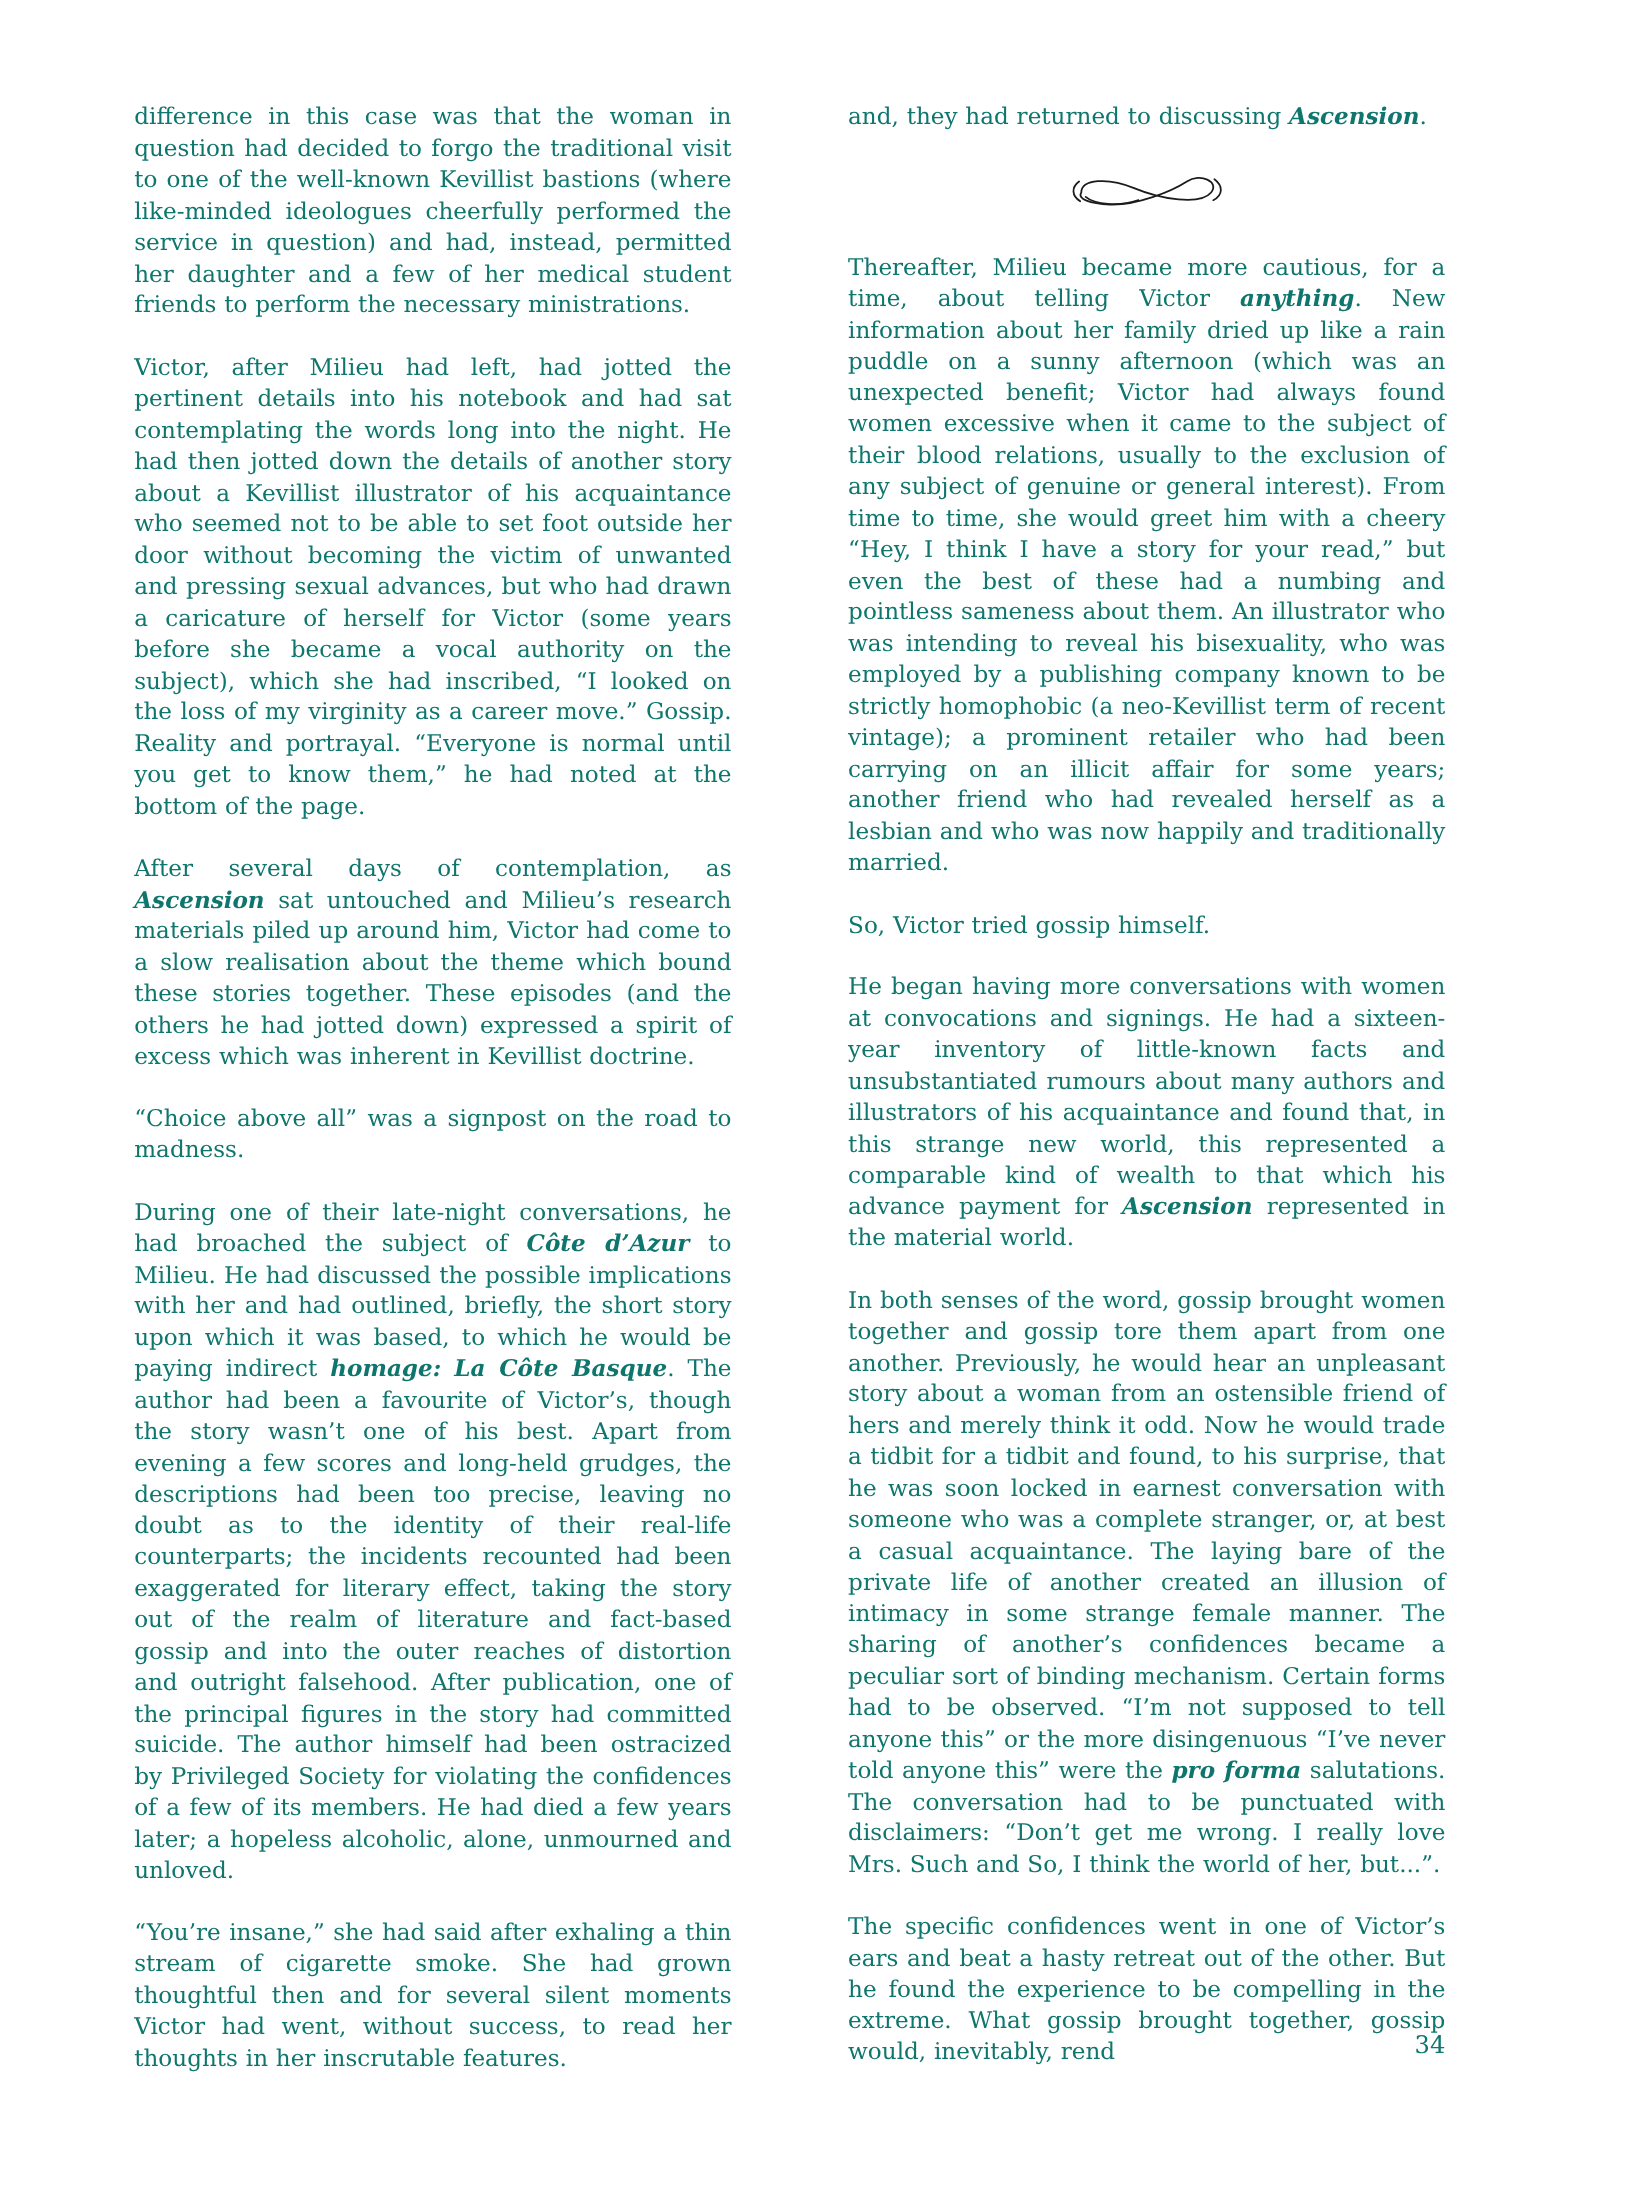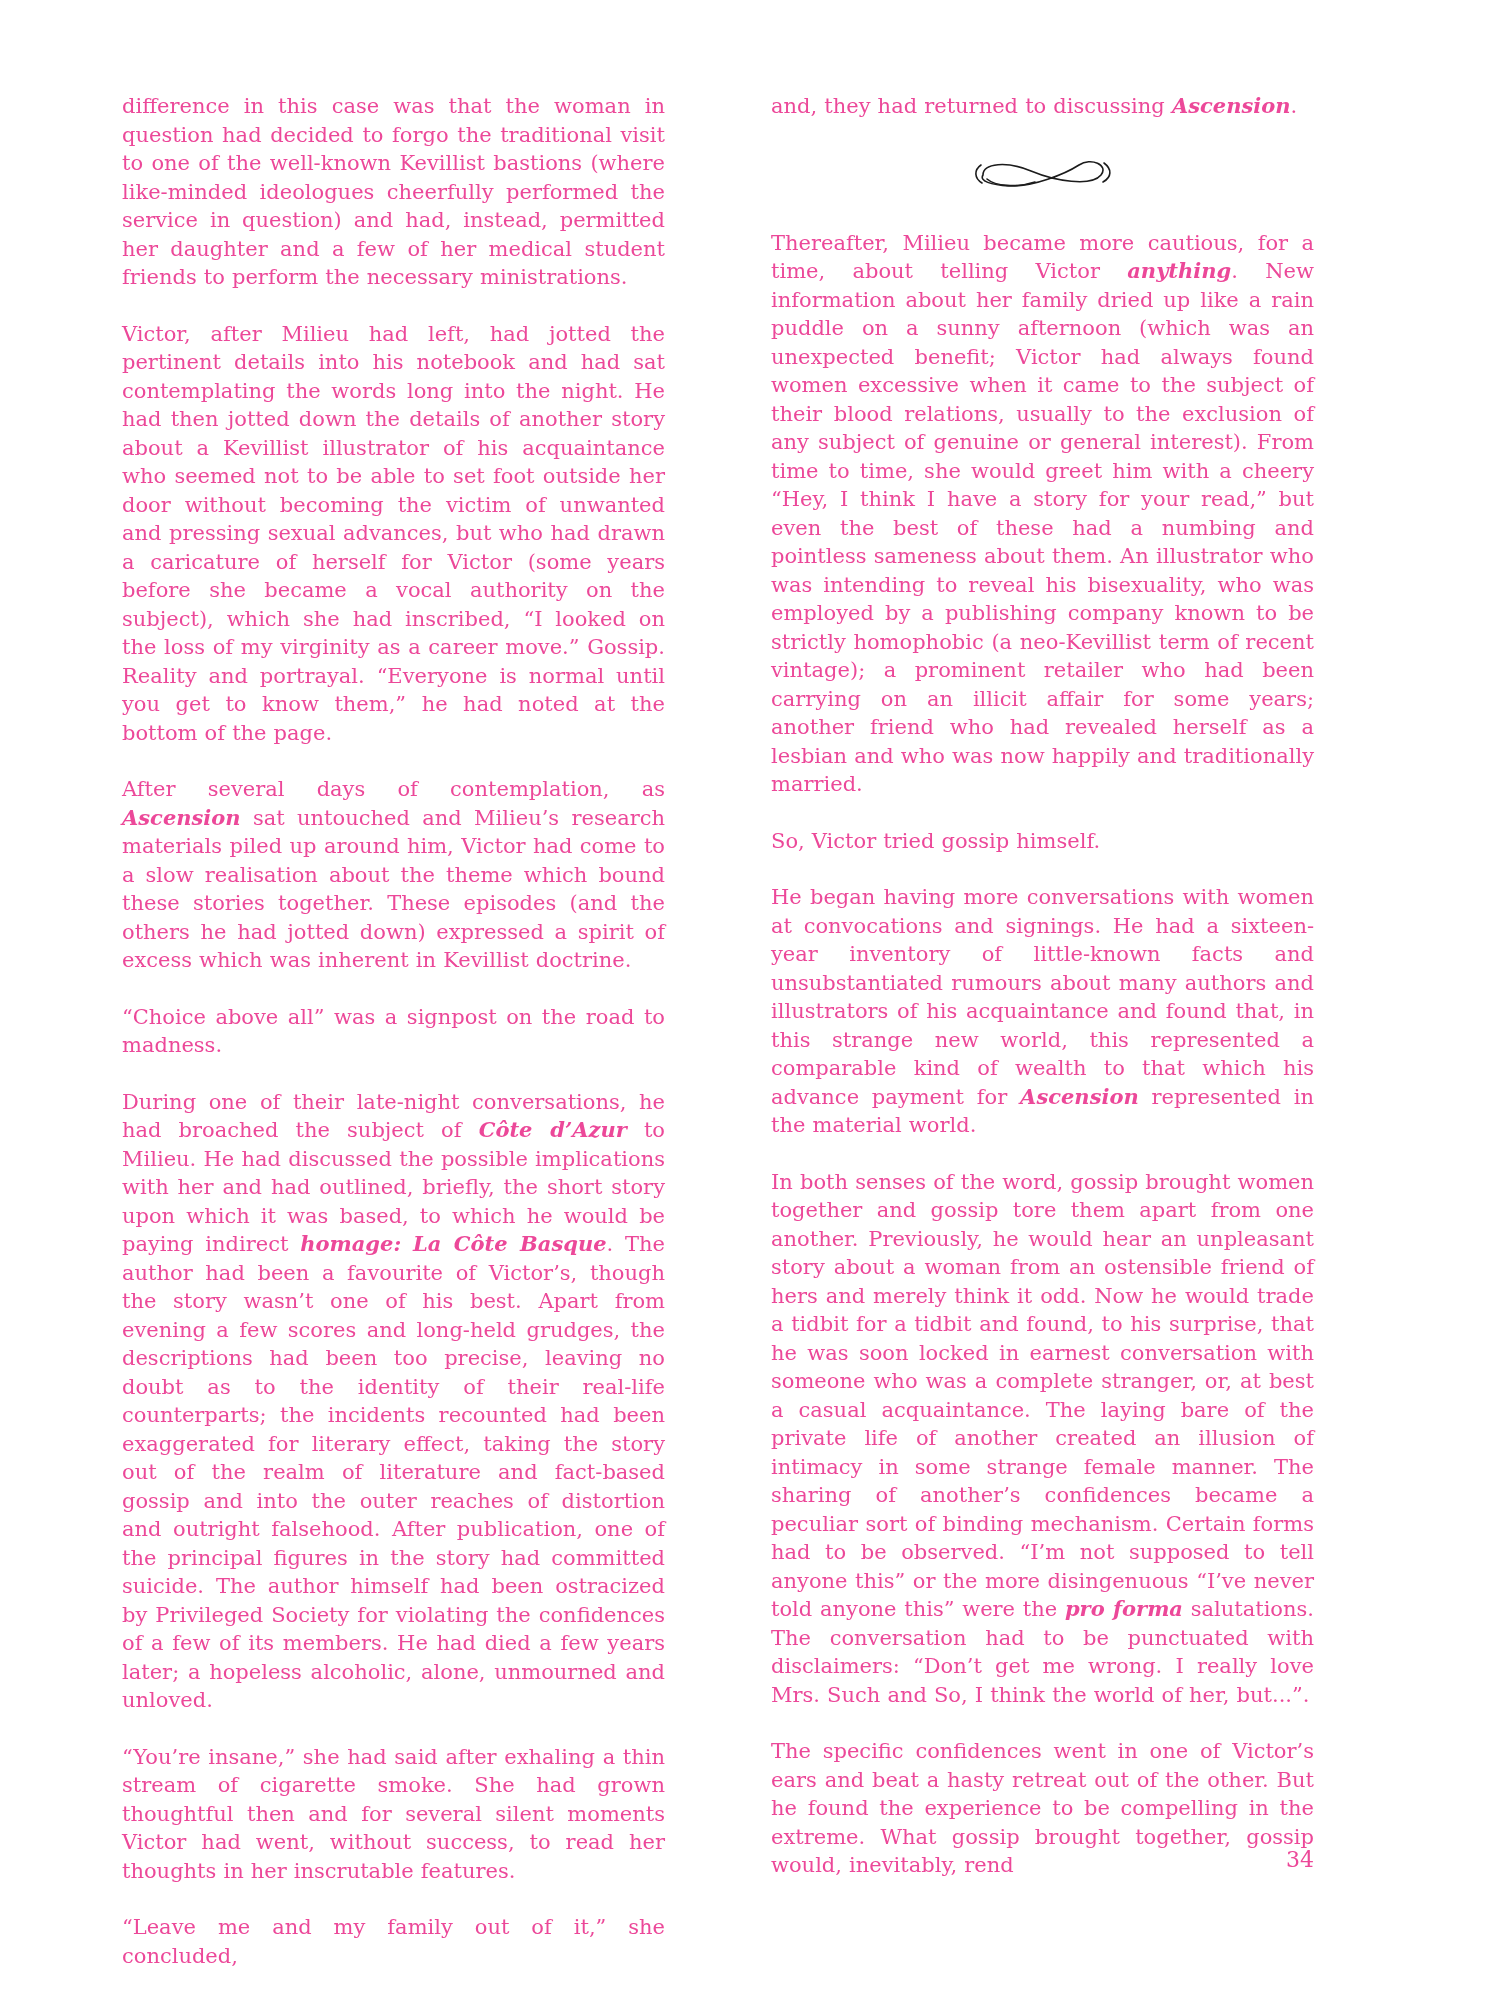--- a/index.html
+++ b/index.html
@@ -1,21 +1,21 @@
 <!DOCTYPE html>
 <html lang="en"><head>
 <meta charset="utf-8">
 <style>
   html, body { margin: 0; padding: 0; background: #ffffff; }
   .page {
     position: relative;
     width: 1500px;
     height: 2000px;
     background: #ffffff;
-    color: #ec4899;
+    color: #0f766e;
     font-family: "DejaVu Serif", "Liberation Serif", serif;
     overflow: hidden;
   }
   .columns {
     position: absolute;
     left: 122px;
     top: 92px;
     width: 1192px;
     display: flex;
     gap: 106px;
@@ -56,21 +56,20 @@
 <div class="page">
   <div class="columns">
 
     <div class="col">
         <p class="para"><span>difference in this case was that the woman in question had decided to forgo the traditional visit to one of the well-known Kevillist bastions (where like-minded ideologues cheerfully performed the service in question) and had, instead, permitted her daughter and a few of her medical student friends to perform the necessary ministrations.</span></p>
         <p class="para"><span>Victor, after Milieu had left, had jotted the pertinent details into his notebook and had sat contemplating the words long into the night. He had then jotted down the details of another story about a Kevillist illustrator of his acquaintance who seemed not to be able to set foot outside her door without becoming the victim of unwanted and pressing sexual advances, but who had drawn a caricature of herself for Victor (some years before she became a vocal authority on the subject), which she had inscribed, “I looked on the loss of my virginity as a career move.” Gossip. Reality and portrayal. “Everyone is normal until you get to know them,” he had noted at the bottom of the page.</span></p>
         <p class="para"><span>After several days of contemplation, as </span><span class="it">Ascension</span><span> sat untouched and Milieu’s research materials piled up around him, Victor had come to a slow realisation about the theme which bound these stories together. These episodes (and the others he had jotted down) expressed a spirit of excess which was inherent in Kevillist doctrine.</span></p>
         <p class="para"><span>“Choice above all” was a signpost on the road to madness.</span></p>
         <p class="para"><span>During one of their late-night conversations, he had broached the subject of </span><span class="it">Côte d’Azur</span><span> to Milieu. He had discussed the possible implications with her and had outlined, briefly, the short story upon which it was based, to which he would be paying indirect </span><span class="it">homage:</span><span> </span><span class="it">La Côte Basque</span><span>. The author had been a favourite of Victor’s, though the story wasn’t one of his best. Apart from evening a few scores and long-held grudges, the descriptions had been too precise, leaving no doubt as to the identity of their real-life counterparts; the incidents recounted had been exaggerated for literary effect, taking the story out of the realm of literature and fact-based gossip and into the outer reaches of distortion and outright falsehood. After publication, one of the principal figures in the story had committed suicide. The author himself had been ostracized by Privileged Society for violating the confidences of a few of its members. He had died a few years later; a hopeless alcoholic, alone, unmourned and unloved.</span></p>
         <p class="para"><span>“You’re insane,” she had said after exhaling a thin stream of cigarette smoke. She had grown thoughtful then and for several silent moments Victor had went, without success, to read her thoughts in her inscrutable features.</span></p>
-        <p class="para"><span>“Leave me and my family out of it,” she concluded,</span></p>
       </div>
 
     <div class="col">
       <p class="para"><span>and, they had returned to discussing </span><span class="it">Ascension</span><span>.</span></p>
 
       <div class="divider">
         <svg width="140" height="44" viewBox="0 0 140 44" fill="none" stroke="#1c1c1c" stroke-width="1.6" stroke-linecap="round">
           <path d="M10 23 C10 11, 34 9, 58 19 C82 29, 118 35, 128 23 C136 13, 118 5, 106 13 C92 22, 60 35, 36 34 C18 33, 6 29, 10 23"></path>
           <path d="M14 27 C22 34, 44 36, 62 30"></path>
           <path d="M8 13 C1 18, 1 26, 9 31"></path>

